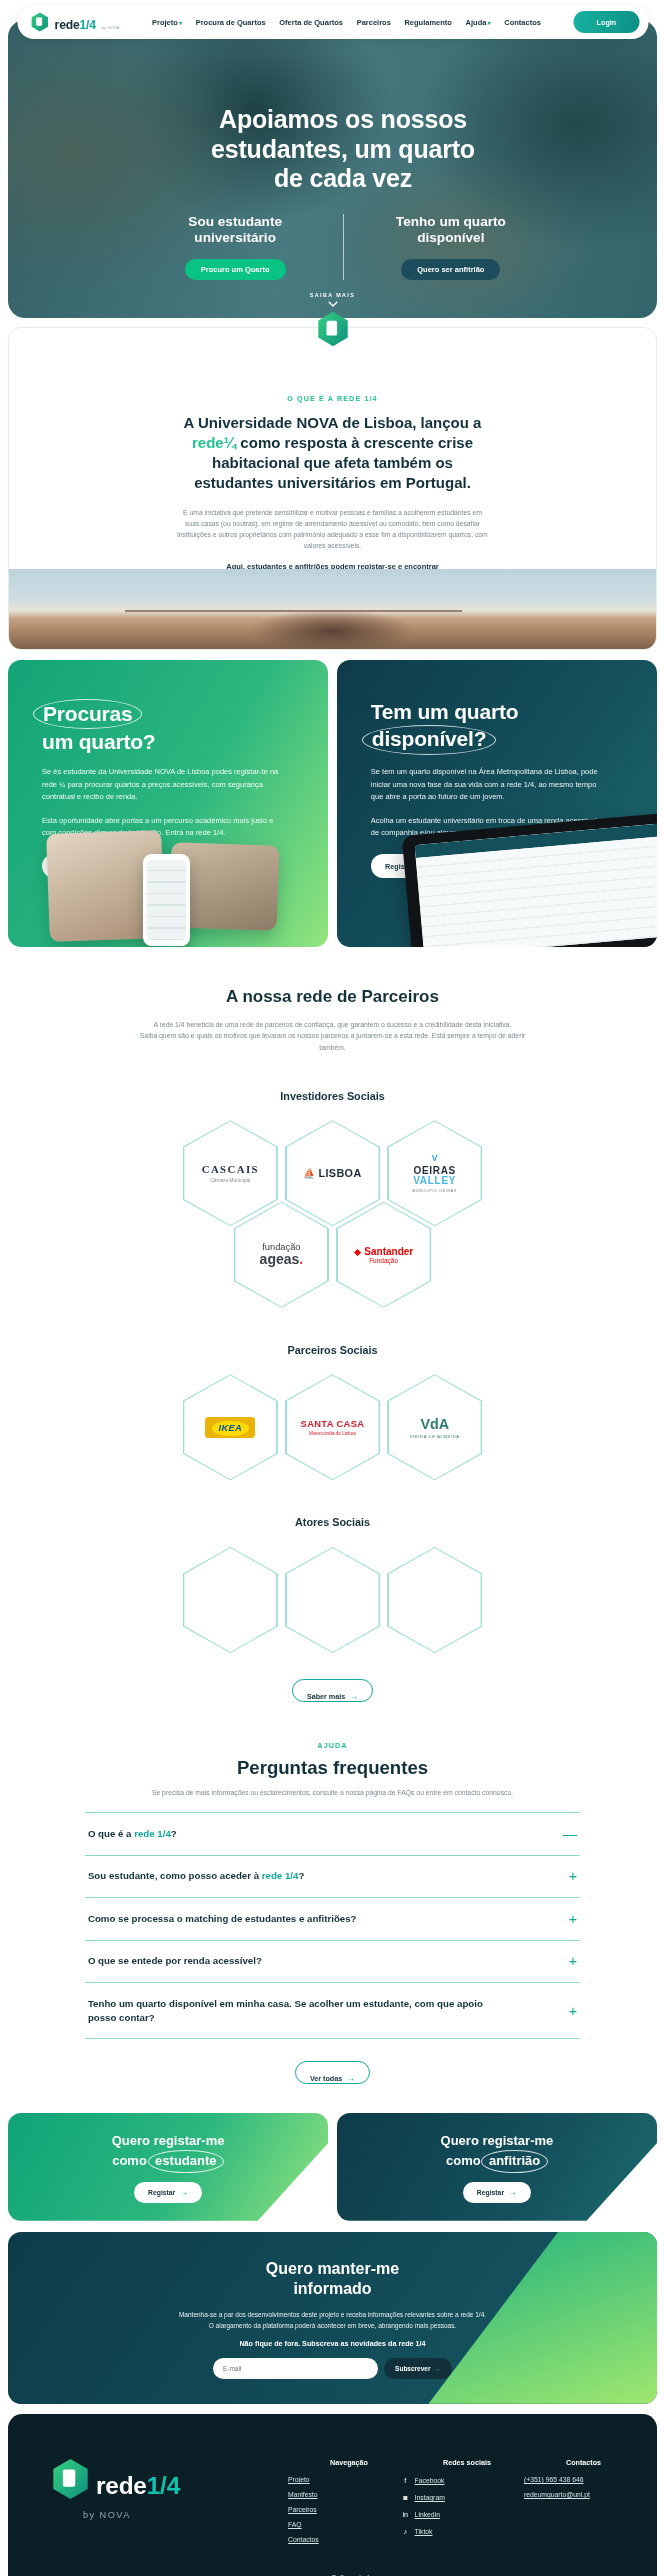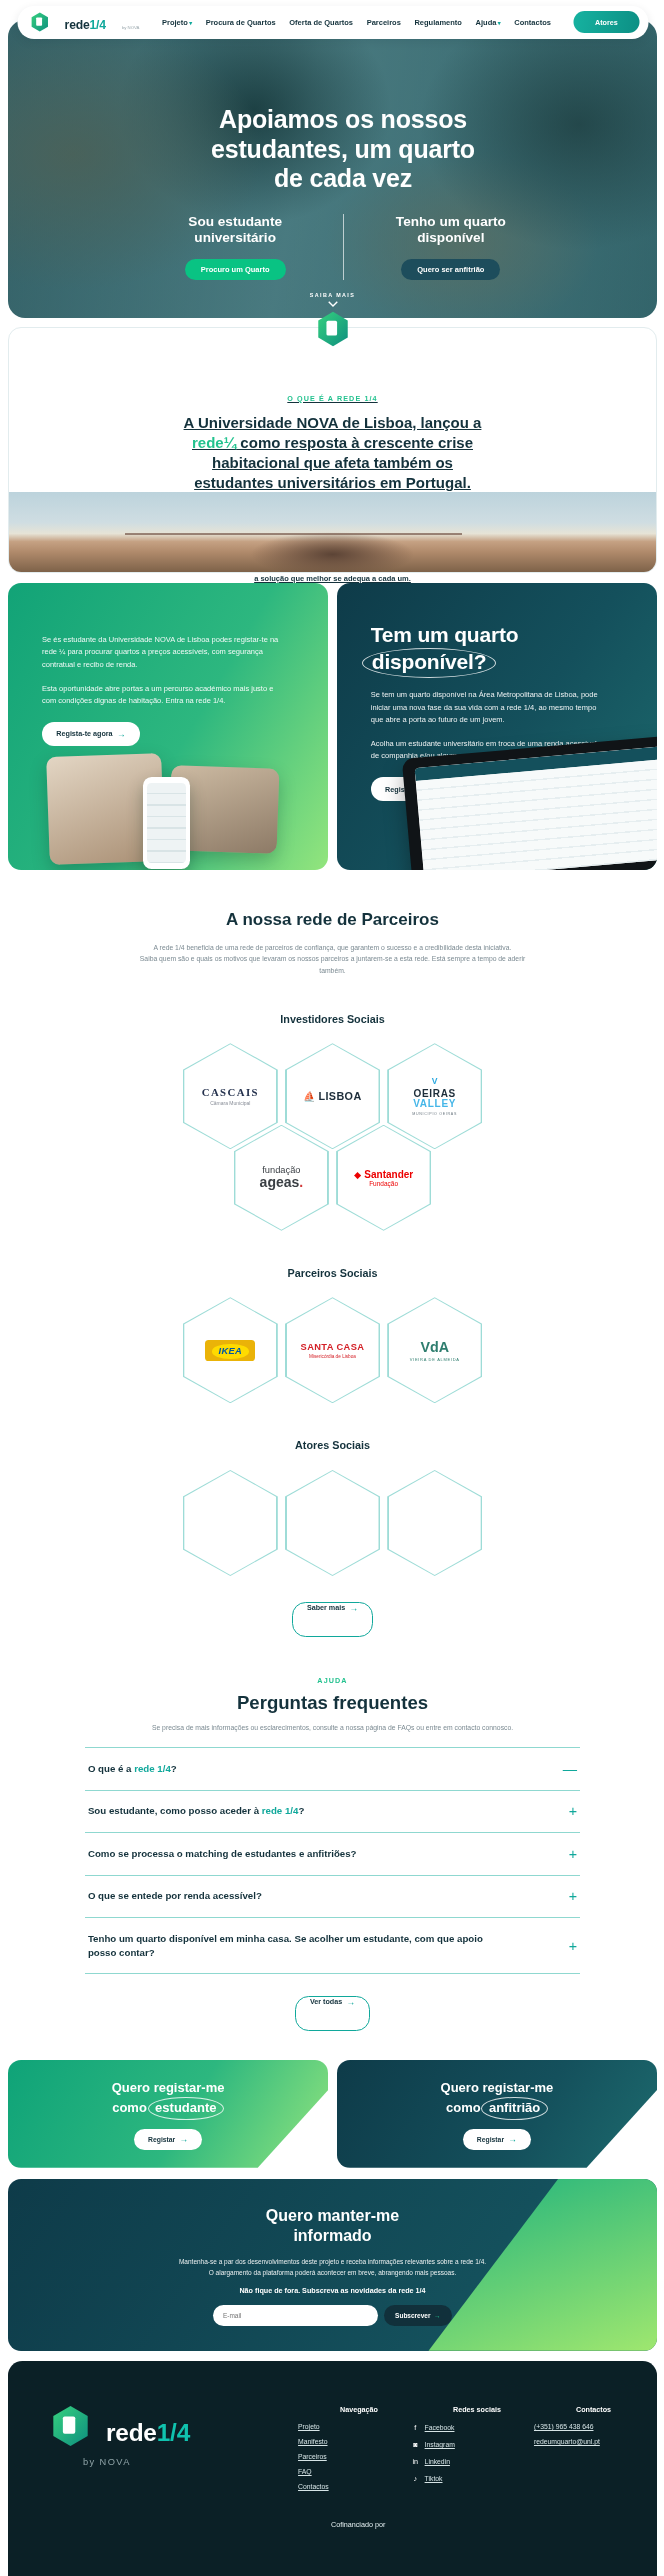--- a/index.html
+++ b/index.html
@@ -3,21 +3,21 @@
 <meta charset="utf-8">
 <style>
   * { margin:0; padding:0; box-sizing:border-box; }
   html,body { background:#ffffff; }
   body { width:665px; font-family:"Liberation Sans", sans-serif; color:#14323c; position:relative; }
 
   
   .navbar { position:absolute; top:5.7px; left:50%; transform:translateX(-50%); width:631px; height:33px;
     background:#fff; border-radius:18.6px; display:flex; align-items:center; padding:0 8.6px 0 13px;
     box-shadow:0 2.9px 10px rgba(10,40,50,.10); z-index:20; }
-  .logo { display:flex; align-items:flex-end; gap:16px; }
+  .logo { display:flex; align-items:flex-end; gap:6px; }
   .logo-text { font-size:12.2px; font-weight:bold; color:#14323c; letter-spacing:-0.2px; }
   .logo-frac { color:#10a89b; }
   .logo-by { font-size:4.3px; color:#9aa7ad; margin-bottom:2.2px; }
   .nav-items { display:flex; align-items:center; gap:13.6px; margin:0 auto; }
   .nav-item { font-size:7.5px; font-weight:bold; color:#14323c; cursor:pointer; white-space:nowrap; }
   .nav-item .caret { color:#10a89b; font-size:5.7px; margin-left:1.4px; }
   .login-btn { width:66px; height:21.5px; border:none; border-radius:11.5px; color:#fff; font-weight:bold; font-size:7.2px;
     background:linear-gradient(100deg,#16b2a0,#0c8f84); cursor:pointer; font-family:inherit; }
 
   
@@ -38,22 +38,22 @@
   .hero-col h3 { font-size:13.6px; font-weight:bold; line-height:1.25; }
   .hero-btn { margin-top:11.5px; border:none; border-radius:12.2px; height:21.5px; padding:0 16px; color:#fff;
     font-size:7.5px; font-weight:bold; cursor:pointer; font-family:inherit; }
   .hero-btn.green { background:#09c383; }
   .hero-btn.dark { background:#1d4d5c; }
   .hero-scroll { position:absolute; bottom:11.5px; left:0; right:0; text-align:center; }
   .hero-scroll-label { font-size:5.4px; font-weight:bold; letter-spacing:1.4px; }
   .hero-scroll svg { display:block; margin:2.9px auto 0; }
 
   
-  .about { margin:8.6px 8px 0; height:246px; background:#fff; border:0.7px solid #e2ecee; border-radius:13px;
-    position:relative; text-align:center;text-decoration:underline; }
+  .about { margin:8.6px 8px 0; height:323px; background:#fff; border:0.7px solid #e2ecee; border-radius:13px;
+    position:relative; text-align:center; }
   .about-logo { position:absolute; top:-17px; left:50%; transform:translateX(-50%); }
   .eyebrow { padding-top:66px; font-size:7.2px; font-weight:bold; letter-spacing:1.1px; color:#23c28f; }
   .about-h { margin:10px auto 0; width:308px; font-size:15px; line-height:1.35; font-weight:bold; color:#14323c; }
   .about-h .brand-accent { color:#23c28f; }
   .about-p { margin:13px auto 0; width:315px; font-size:6.8px; line-height:1.65; color:#7b8a92; }
   .about-bold { margin:10px auto 0; width:301px; font-size:7.5px; font-weight:bold; line-height:1.55; color:#14323c; }
   .panorama { position:absolute; left:0; right:0; bottom:0; height:80px; border-radius:0 0 12.2px 12.2px; overflow:hidden;
     background:
       radial-gradient(18% 40% at 50% 78%, #5c4436 0%, rgba(92,68,54,0) 70%),
       linear-gradient(#bcd3dc 0%, #cfdde2 38%, #e6e3d6 52%, #c5a183 62%, #b08a6b 75%, #7e6249 100%); }
@@ -109,22 +109,22 @@
   .lg-ageas-2 i { color:#d23b3b; font-style:normal; }
   .lg-sant-flame { color:#ec0000; font-size:9.3px; }
   .lg-sant-1 { font-size:10px; font-weight:bold; color:#ec0000; }
   .lg-sant-2 { font-size:6.5px; color:#ec0000; margin-top:-1.4px; }
   .lg-ikea { background:#eab308; border-radius:3.6px; padding:4.3px 6.5px; }
   .lg-ikea-oval { background:#ffdb00; border-radius:50%; padding:2.2px 6.5px; font-size:9.3px; font-style:italic; font-weight:bold; color:#0058a3; letter-spacing:0.4px; }
   .lg-sc-1 { font-size:9.3px; font-weight:bold; color:#d42027; letter-spacing:0.4px; }
   .lg-sc-2 { font-size:4.7px; color:#d42027; }
   .lg-vda-1 { font-size:14.3px; font-weight:bold; color:#2e7d6e; }
   .lg-vda-2 { font-size:4px; letter-spacing:0.7px; color:#2e7d6e; }
-  .outline-btn { margin-top:26px; display:inline-flex; align-items:flex-start; gap:4.3px; background:#fff; border:1.1px solid #10a89b;
-    border-radius:13.6px; height:35px; padding:0 14.3px; font-size:7.2px; font-weight:bold; color:#14323c; cursor:pointer; font-family:inherit; }
+  .outline-btn { margin-top:26px; display:inline-flex; align-items:flex-end; gap:4.3px; background:#fff; border:1.1px solid #10a89b;
+    border-radius:13.6px; height:23px; padding:0 14.3px; font-size:7.2px; font-weight:bold; color:#14323c; cursor:pointer; font-family:inherit; }
   .outline-btn .arr { color:#10a89b; font-size:8.6px; }
 
   
   .faq { padding-top:39px; text-align:center; }
   .faq-eyebrow { font-size:7.2px; font-weight:bold; letter-spacing:1.1px; color:#23c28f; }
   .faq h2 { margin-top:7.2px; font-size:18.6px; font-weight:bold; color:#14323c; }
   .faq-sub { margin-top:10px; font-size:6.8px; color:#7b8a92; }
   .faq-list { width:495px; margin:16px auto 0; text-align:left; border-top:0.7px solid #8fd8d0; }
   .faq-item { display:flex; align-items:center; justify-content:space-between; padding:13.6px 2.9px; border-bottom:0.7px solid #8fd8d0; cursor:pointer; }
   .faq-q { font-size:9.7px; font-weight:bold; color:#14323c; width:401px; line-height:1.45; }
@@ -193,21 +193,21 @@
   </div>
   <nav class="nav-items">
     <span class="nav-item"><span>Projeto</span><span class="caret">▾</span></span>
     <span class="nav-item">Procura de Quartos</span>
     <span class="nav-item">Oferta de Quartos</span>
     <span class="nav-item">Parceiros</span>
     <span class="nav-item">Regulamento</span>
     <span class="nav-item"><span>Ajuda</span><span class="caret">▾</span></span>
     <span class="nav-item">Contactos</span>
   </nav>
-  <button class="login-btn">Atores</button>
+  <button class="login-btn">Login</button>
 </header>
 
 <section class="hero">
   <div class="hero-inner">
     <h1 class="hero-title">
       <span>Apoiamos os nossos</span><br>
       <span>estudantes, um quarto</span><br>
       <span>de cada vez</span>
     </h1>
     <div class="hero-cols">
@@ -243,20 +243,24 @@
   </h2>
   <p class="about-p">É uma iniciativa que pretende sensibilizar e motivar pessoas e famílias a acolherem estudantes em suas casas (ou noutras), em regime de arrendamento acessível ou comodato, bem como desafiar instituições e outros proprietários com património adequado a esse fim a disponibilizarem quartos, com valores acessíveis.</p>
   <p class="about-bold">
     <span>Aqui, estudantes e anfitriões podem registar-se e encontrar</span><br><span>a solução que melhor se adequa a cada um.</span>
   </p>
   <div class="panorama"></div>
 </section>
 
 <section class="cards-row">
   <div class="info-card green">
+    <h2>
+      <span class="circled">Procuras</span><br>
+      <span>um quarto?</span>
+    </h2>
     <p>Se és estudante da Universidade NOVA de Lisboa podes registar-te na rede ¼ para procurar quartos a preços acessíveis, com segurança contratual e recibo de renda.</p>
     <p>Esta oportunidade abre portas a um percurso académico mais justo e com condições dignas de habitação. Entra na rede 1/4.</p>
     <button class="pill-btn">
       <span>Regista-te agora</span>
         <span class="arr">→</span>
     </button>
     <div class="mock-wrap">
       <div class="photo1"></div>
       <div class="photo2"></div>
       <div class="phone">

